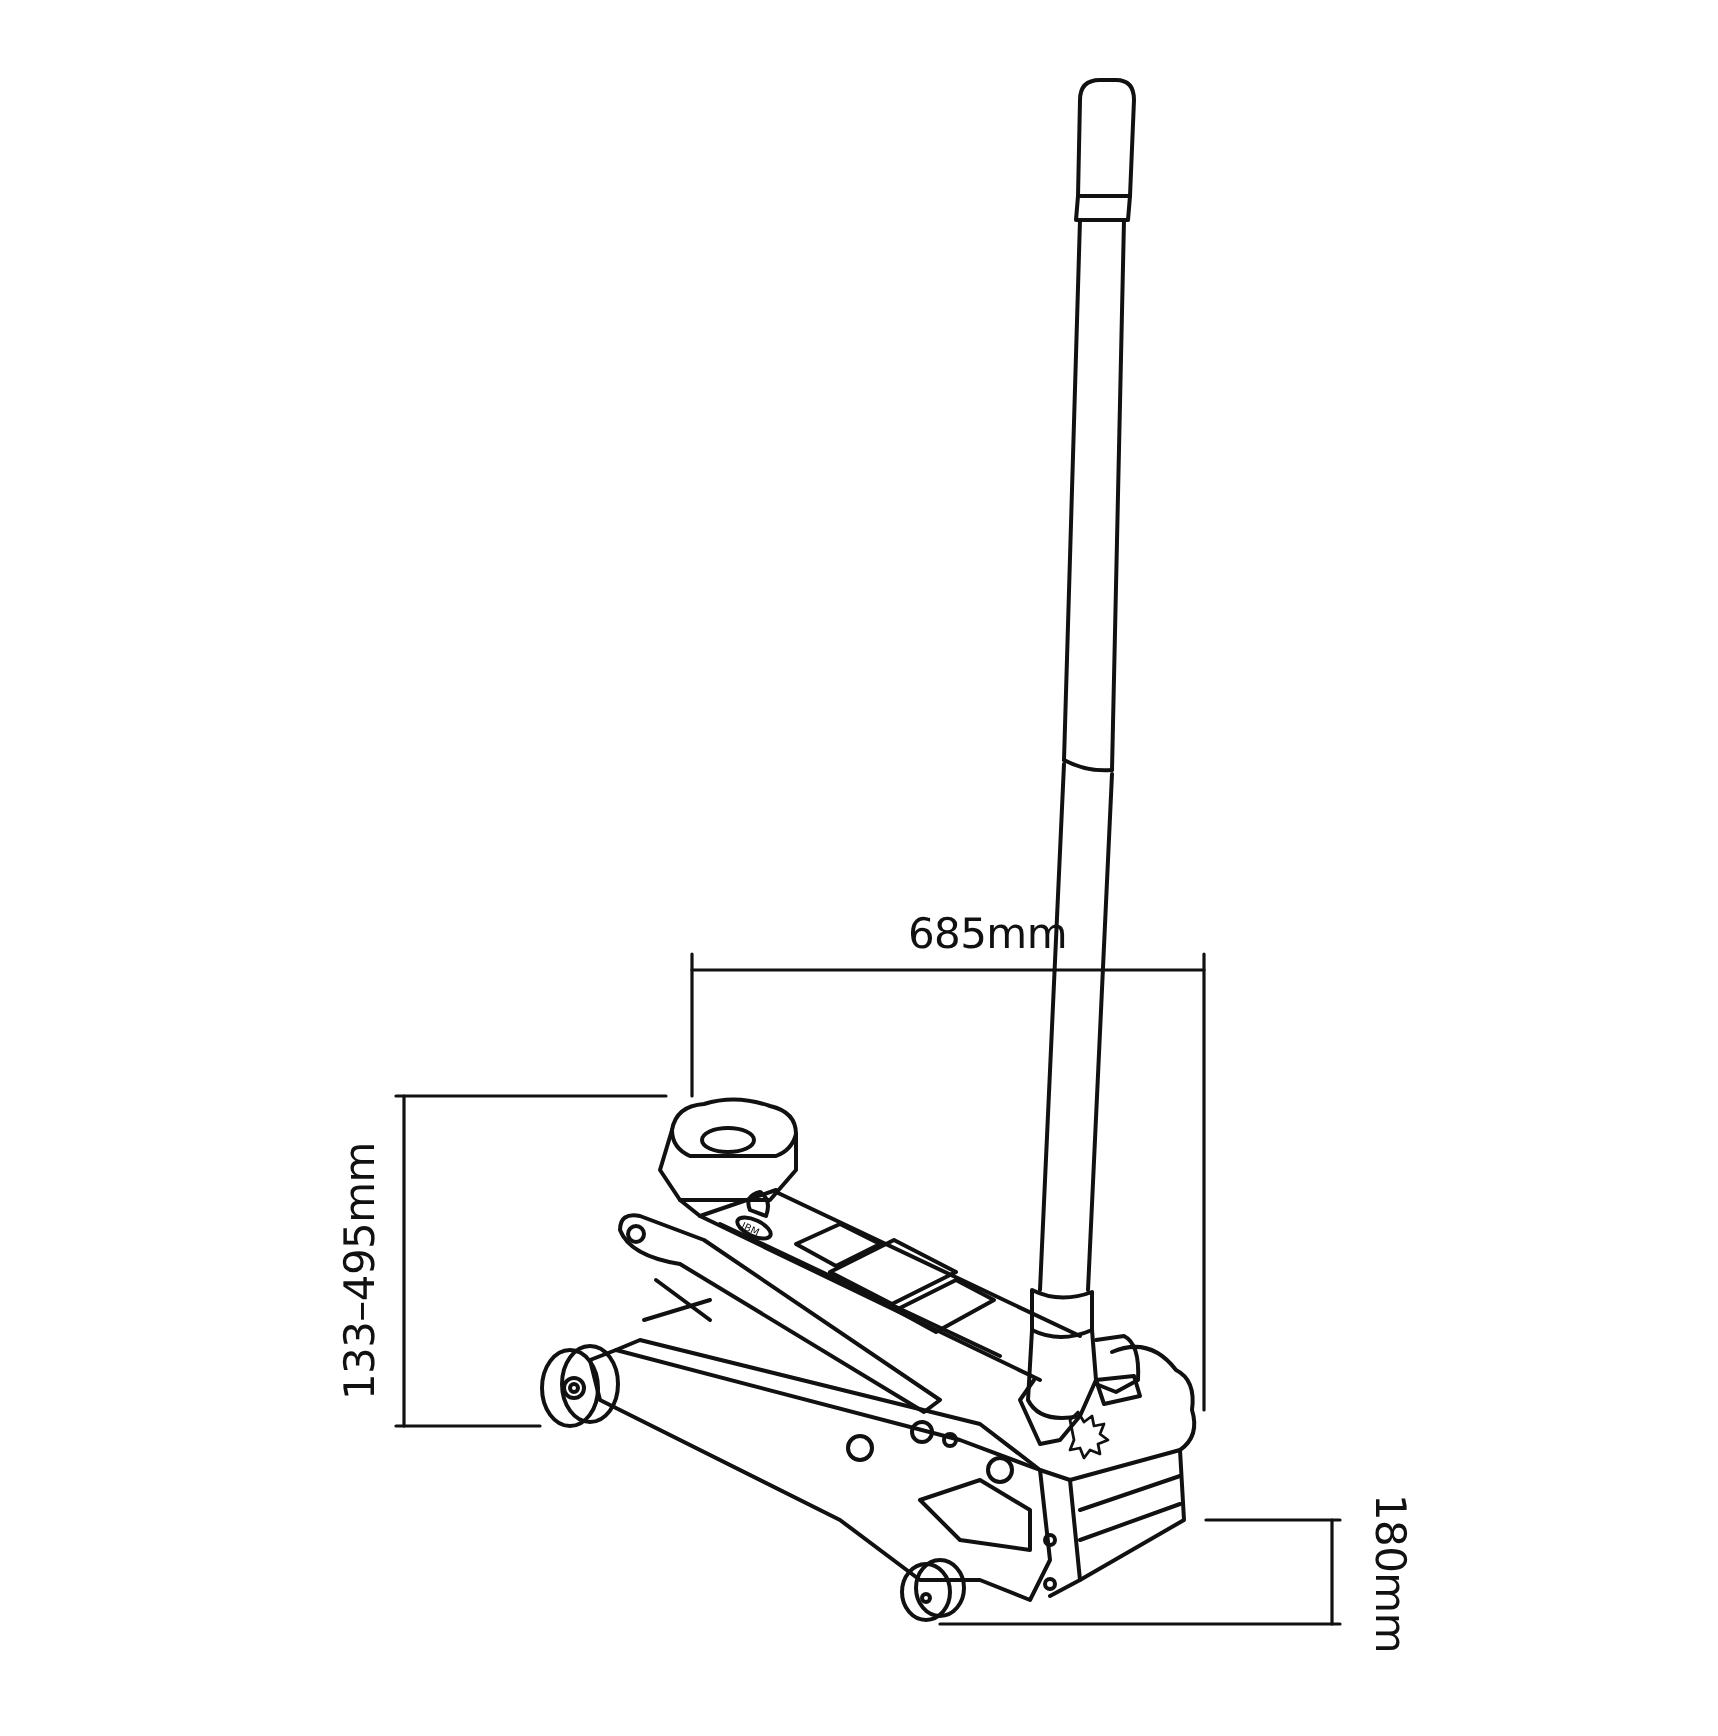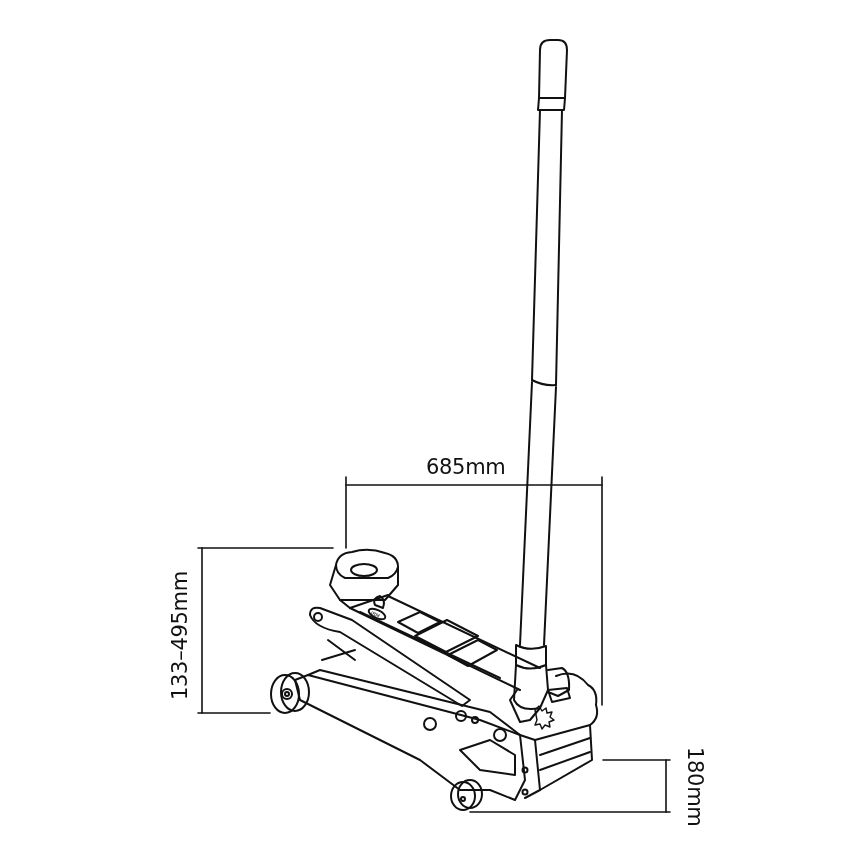--- a/index.html
+++ b/index.html
@@ -94,16 +94,16 @@
     <circle cx="287" cy="694" r="5"></circle>
     <circle cx="287" cy="694" r="2"></circle>
   </g>
   <g>
     <ellipse cx="463" cy="796" rx="12" ry="14"></ellipse>
     <ellipse cx="470" cy="794" rx="12" ry="14"></ellipse>
     <circle cx="463" cy="799" r="2"></circle>
   </g>
 </svg>
 
-<div class="lbl" style="left:426px; top:455px;">685mm</div>
+<div class="lbl" style="left:454px; top:455px;">685mm</div>
 <div class="lbl rot-ccw" style="left:168px; top:700px;">133–495mm</div>
 <div class="lbl rot-cw" style="left:707px; top:747px;">180mm</div>
 </div>
 
 </body></html>

